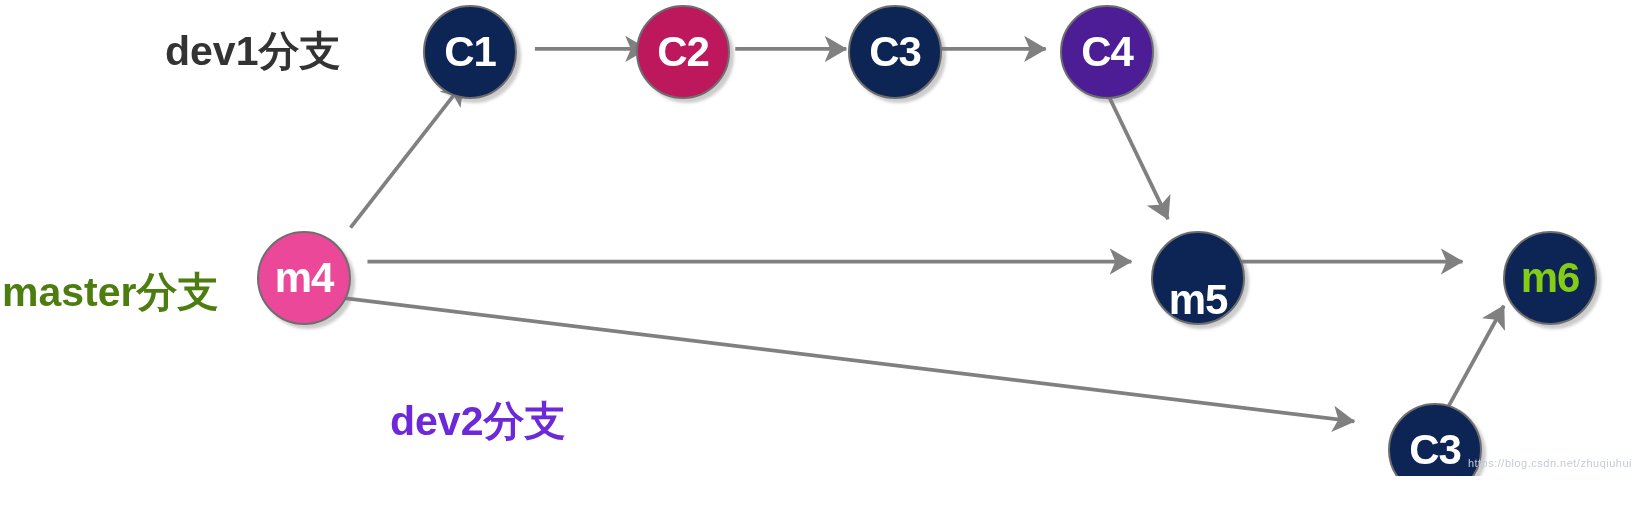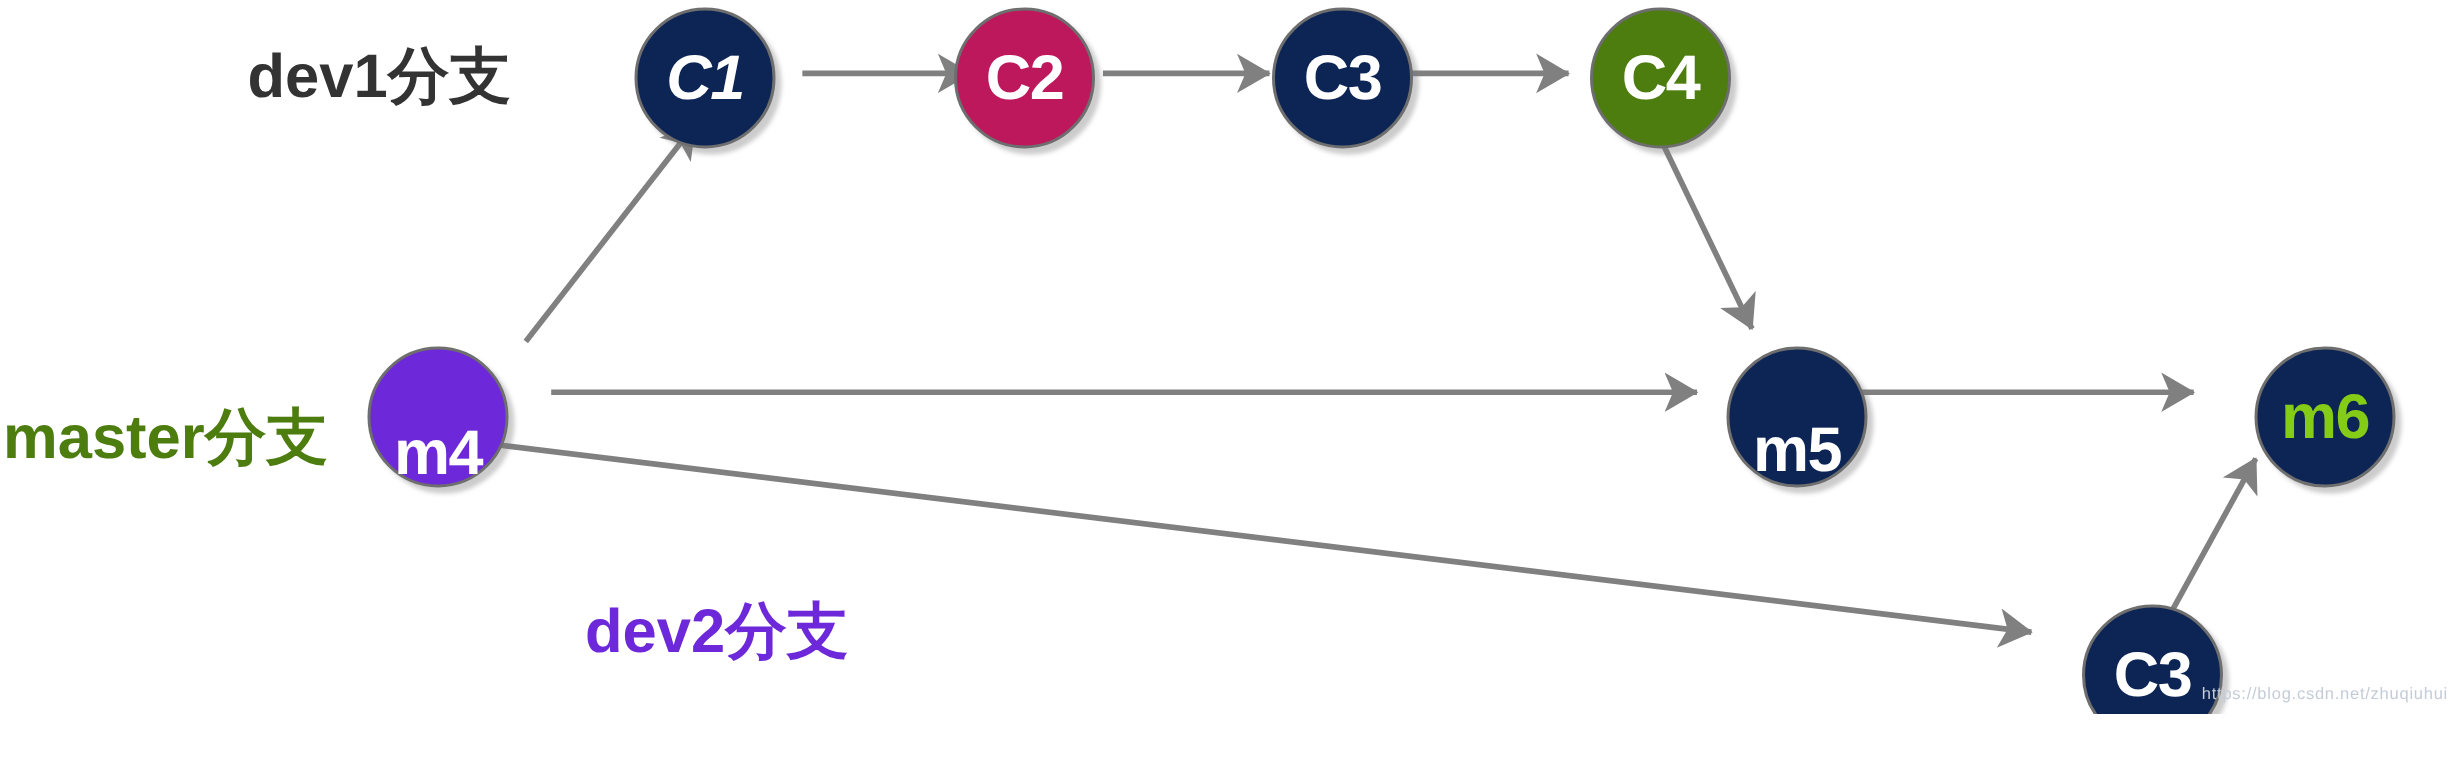--- a/index.html
+++ b/index.html
@@ -70,32 +70,32 @@
       </g>
   </svg>
 
   <div id="labels-layer">
       <div class="branch-label" style="left: 165px; top: 51px; color: rgb(51, 51, 51);">dev1分支</div>
       <div class="branch-label" style="left: 2px; top: 292px; color: #4d7c0f;">master分支</div>
       <div class="branch-label" style="left: 390px; top: 421px; color: #6d28d9;">dev2分支</div>
     </div>
   <div id="nodes-layer">
       <div class="node" style="left: 470px; top: 52px; background: rgb(13, 37, 85); border-color: rgb(110, 110, 110);">
-        <span class="node-label" style="color: rgb(255, 255, 255); font-style: italic;">C1</span>
+        <span class="node-label" style="color: rgb(255, 255, 255);">C1</span>
       </div>
       <div class="node" style="left: 683px; top: 52px; background: #be185d; border-color: rgb(110, 110, 110);">
         <span class="node-label" style="color: rgb(255, 255, 255);">C2</span>
       </div>
       <div class="node" style="left: 895px; top: 52px; background: rgb(13, 37, 85); border-color: rgb(110, 110, 110);">
         <span class="node-label" style="color: rgb(255, 255, 255);">C3</span>
       </div>
-      <div class="node" style="left: 1107px; top: 52px; background: #4d7c0f; border-color: rgb(110, 110, 110);">
+      <div class="node" style="left: 1107px; top: 52px; background: #4c1d95; border-color: rgb(110, 110, 110);">
         <span class="node-label" style="color: rgb(255, 255, 255);">C4</span>
       </div>
-      <div class="node" style="left: 292px; top: 278px; background: #6d28d9; border-color: rgb(110, 110, 110); align-items: flex-end;">
+      <div class="node" style="left: 304px; top: 278px; background: #ec4899; border-color: rgb(110, 110, 110);">
         <span class="node-label" style="color: rgb(255, 255, 255);">m4</span>
       </div>
       <div class="node" style="left: 1198px; top: 278px; background: rgb(13, 37, 85); border-color: rgb(110, 110, 110);">
         <span class="node-label" style="color: rgb(255, 255, 255); margin-top: 44px;">m5</span>
       </div>
       <div class="node" style="left: 1550px; top: 278px; background: rgb(13, 37, 85); border-color: rgb(110, 110, 110);">
         <span class="node-label" style="color: #84cc16;">m6</span>
       </div>
       <div class="node" style="left: 1435px; top: 450px; background: rgb(13, 37, 85); border-color: rgb(110, 110, 110);">
         <span class="node-label" style="color: rgb(255, 255, 255);">C3</span>

